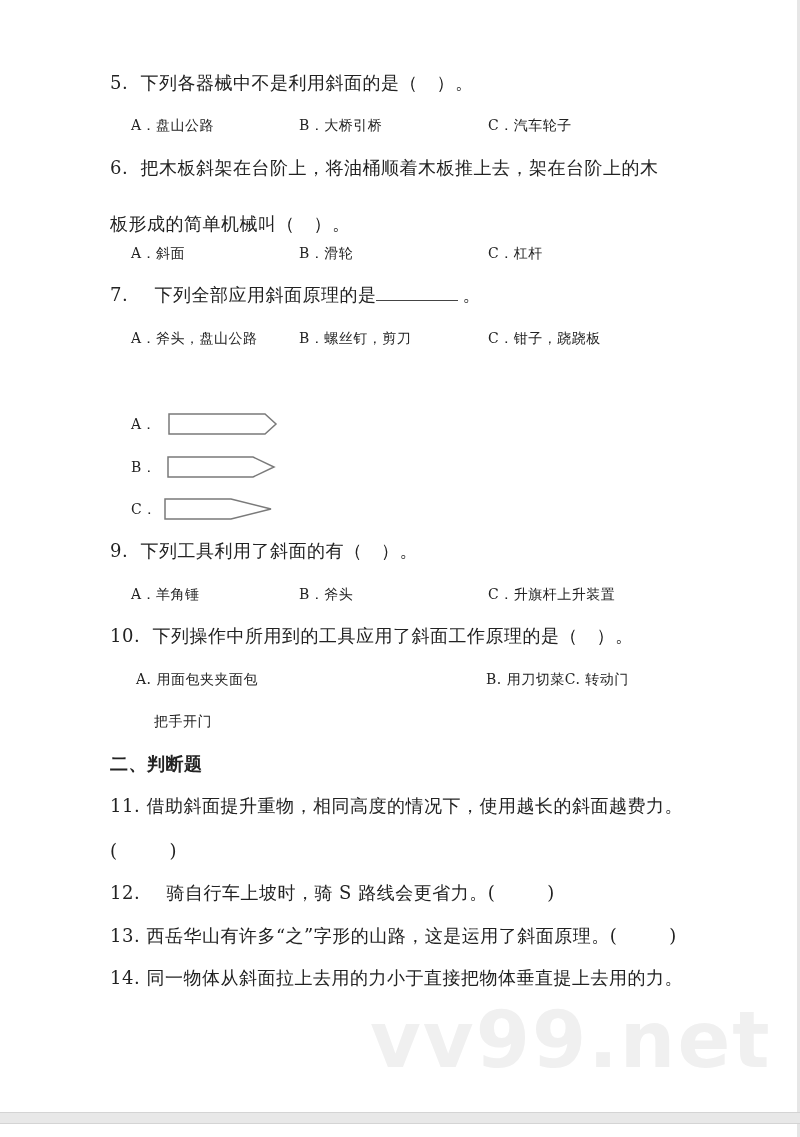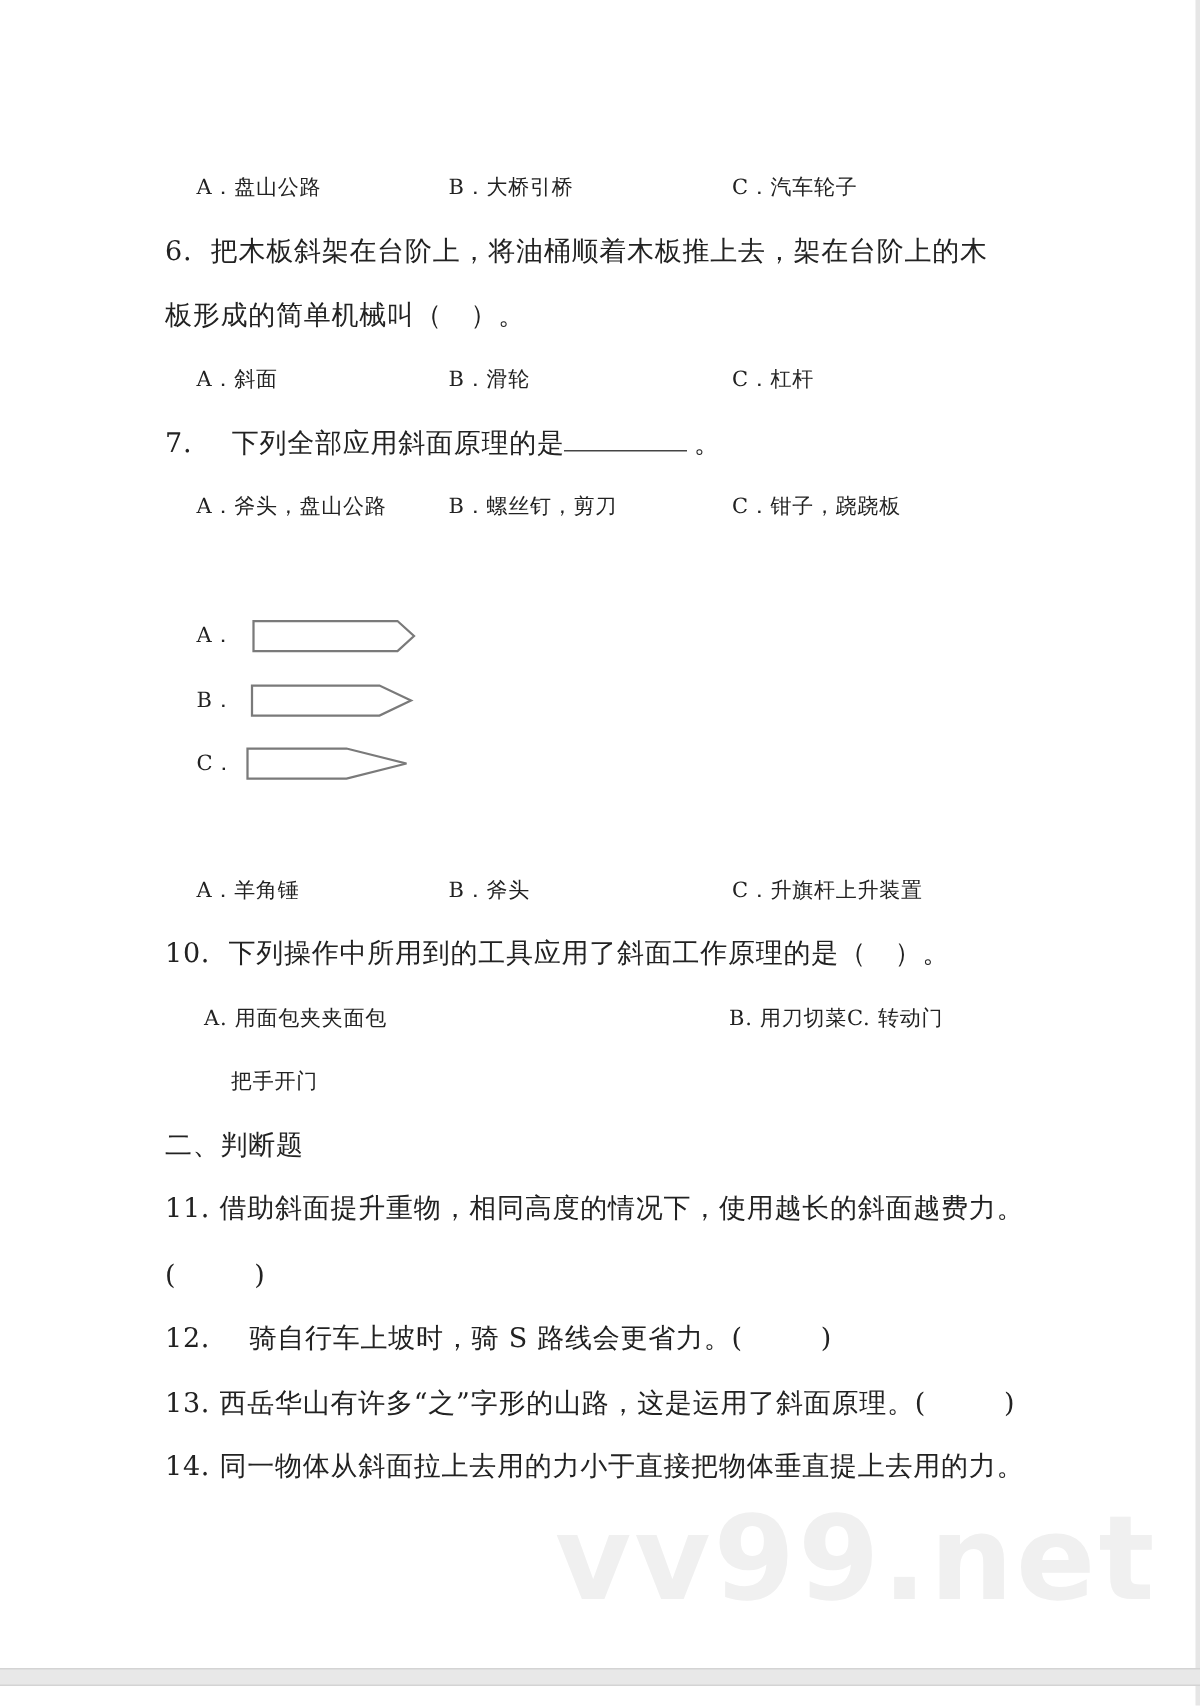--- a/index.html
+++ b/index.html
@@ -10,42 +10,46 @@
   }
   .page { position: absolute; left: 0; top: 0; width: 797px; height: 1112px; background: #ffffff; }
   .right-edge { position: absolute; left: 797px; top: 0; width: 3px; height: 1137px; background: #e6e6e6; }
   .bottom-band { position: absolute; left: 0; top: 1112px; width: 800px; height: 12px; background: #e8e8e8; border-top: 1px solid #d4d4d4; border-bottom: 1px solid #d4d4d4; box-sizing: border-box; }
   .line {
     position: absolute; left: 110px; height: 26px; line-height: 26px;
     font-size: 18px; white-space: nowrap; letter-spacing: 0.5px;
   }
   .opt { position: absolute; height: 26px; line-height: 26px; font-size: 14px; white-space: nowrap; letter-spacing: 0.5px; }
   .blank { display: inline-block; width: 82px; border-bottom: 1px solid #444; height: 18px; vertical-align: baseline; margin-right: 4px; }
-  .heading { font-weight: normal; }
+  .heading { font-weight: bold; }
   .paren-gap { display: inline-block; width: 52px; }
   .blade { position: absolute; }
   .watermark {
     position: absolute; left: 370px; top: 995px; font-family: "DejaVu Sans", sans-serif;
     font-weight: bold; font-size: 78px; color: #f0f0f0; letter-spacing: 2px; line-height: 90px;
   }
 </style>
 </head>
 <body>
 
 <div class="page">
 
+  <div class="line" style="top:70px">
+    <span>5.</span>
+    <span style="margin-left:6px">下列各器械中不是利用斜面的是（　）。</span>
+  </div>
   <div class="opt" style="left:131px;top:112px">A．盘山公路</div>
   <div class="opt" style="left:299px;top:112px">B．大桥引桥</div>
   <div class="opt" style="left:488px;top:112px">C．汽车轮子</div>
 
   <div class="line" style="top:155px">
     <span>6.</span>
     <span style="margin-left:6px">把木板斜架在台阶上，将油桶顺着木板推上去，架在台阶上的木</span>
   </div>
-  <div class="line" style="top:198px">板形成的简单机械叫（　）。</div>
+  <div class="line" style="top:211px">板形成的简单机械叫（　）。</div>
   <div class="opt" style="left:131px;top:240px">A．斜面</div>
   <div class="opt" style="left:299px;top:240px">B．滑轮</div>
   <div class="opt" style="left:488px;top:240px">C．杠杆</div>
 
   <div class="line" style="top:282px">
     <span>7.</span>
     <span style="margin-left:20px">下列全部应用斜面原理的是</span><span class="blank"></span><span>。</span>
   </div>
   <div class="opt" style="left:131px;top:325px">A．斧头，盘山公路</div>
   <div class="opt" style="left:299px;top:325px">B．螺丝钉，剪刀</div>
@@ -57,20 +61,24 @@
   </svg>
   <div class="opt" style="left:131px;top:454px">B．</div>
   <svg class="blade" style="left:165px;top:454px" width="114" height="26">
     <polygon points="3,3 88,3 109,13 88,23 3,23" fill="none" stroke="#7a7a7a" stroke-width="1.5"></polygon>
   </svg>
   <div class="opt" style="left:131px;top:496px">C．</div>
   <svg class="blade" style="left:162px;top:496px" width="114" height="26">
     <polygon points="3,3 69,3 109,13 69,23 3,23" fill="none" stroke="#7a7a7a" stroke-width="1.5"></polygon>
   </svg>
 
+  <div class="line" style="top:538px">
+    <span>9.</span>
+    <span style="margin-left:6px">下列工具利用了斜面的有（　）。</span>
+  </div>
   <div class="opt" style="left:131px;top:581px">A．羊角锤</div>
   <div class="opt" style="left:299px;top:581px">B．斧头</div>
   <div class="opt" style="left:488px;top:581px">C．升旗杆上升装置</div>
 
   <div class="line" style="top:623px">
     <span>10.</span>
     <span style="margin-left:6px">下列操作中所用到的工具应用了斜面工作原理的是（　）。</span>
   </div>
   <div class="opt" style="left:136px;top:666px">A. 用面包夹夹面包</div>
   <div class="opt" style="left:486px;top:666px">B. 用刀切菜C. 转动门</div>

